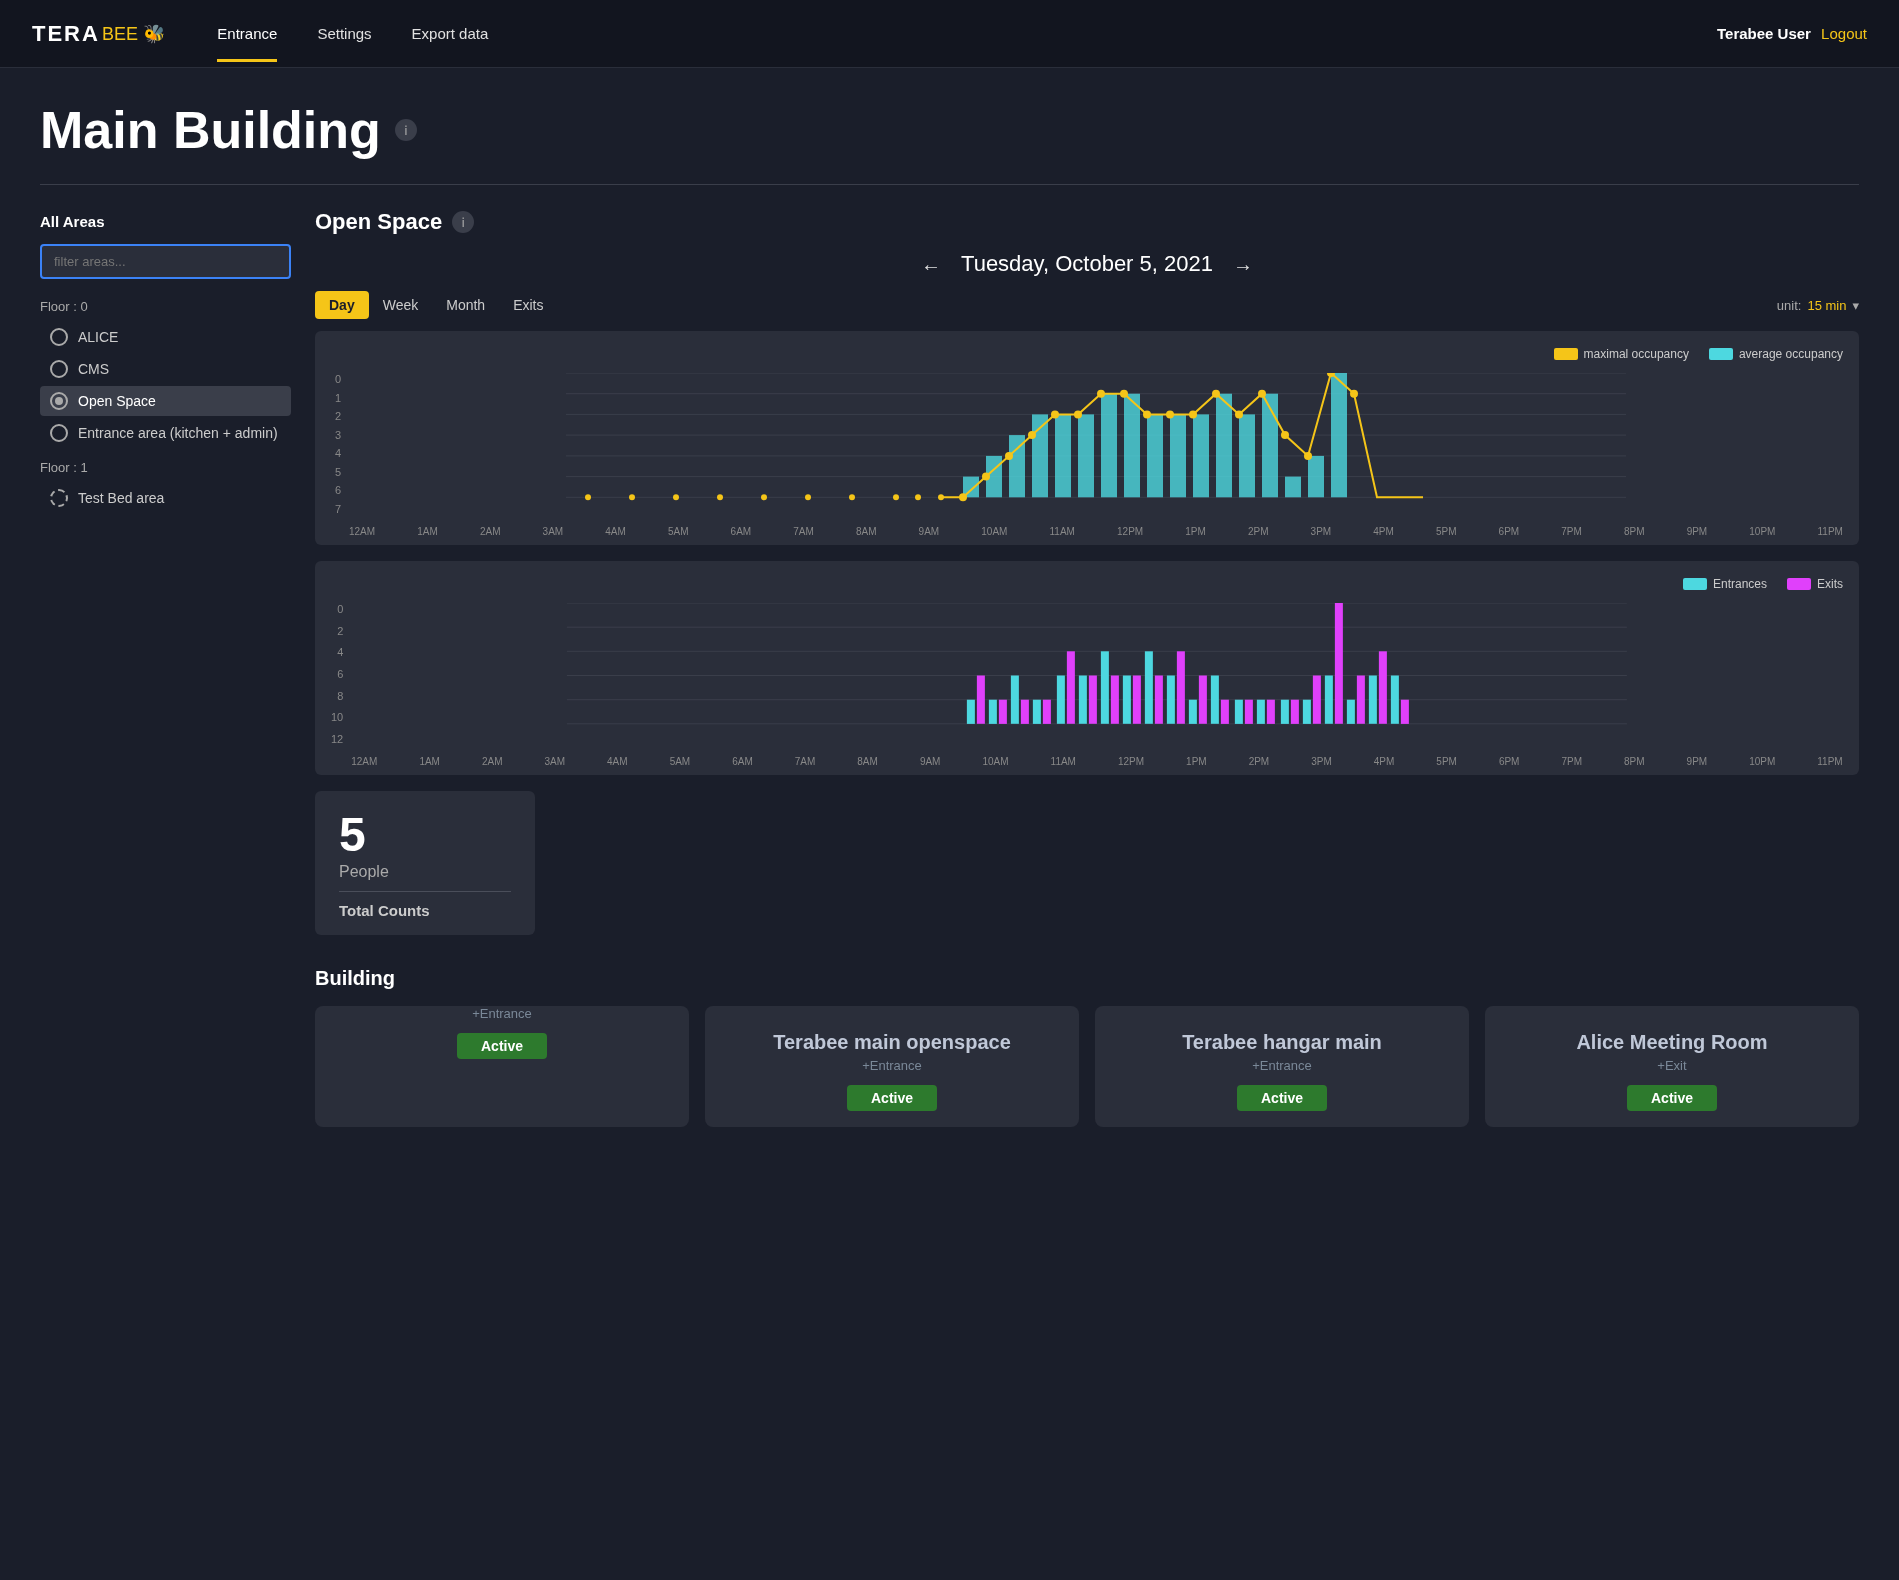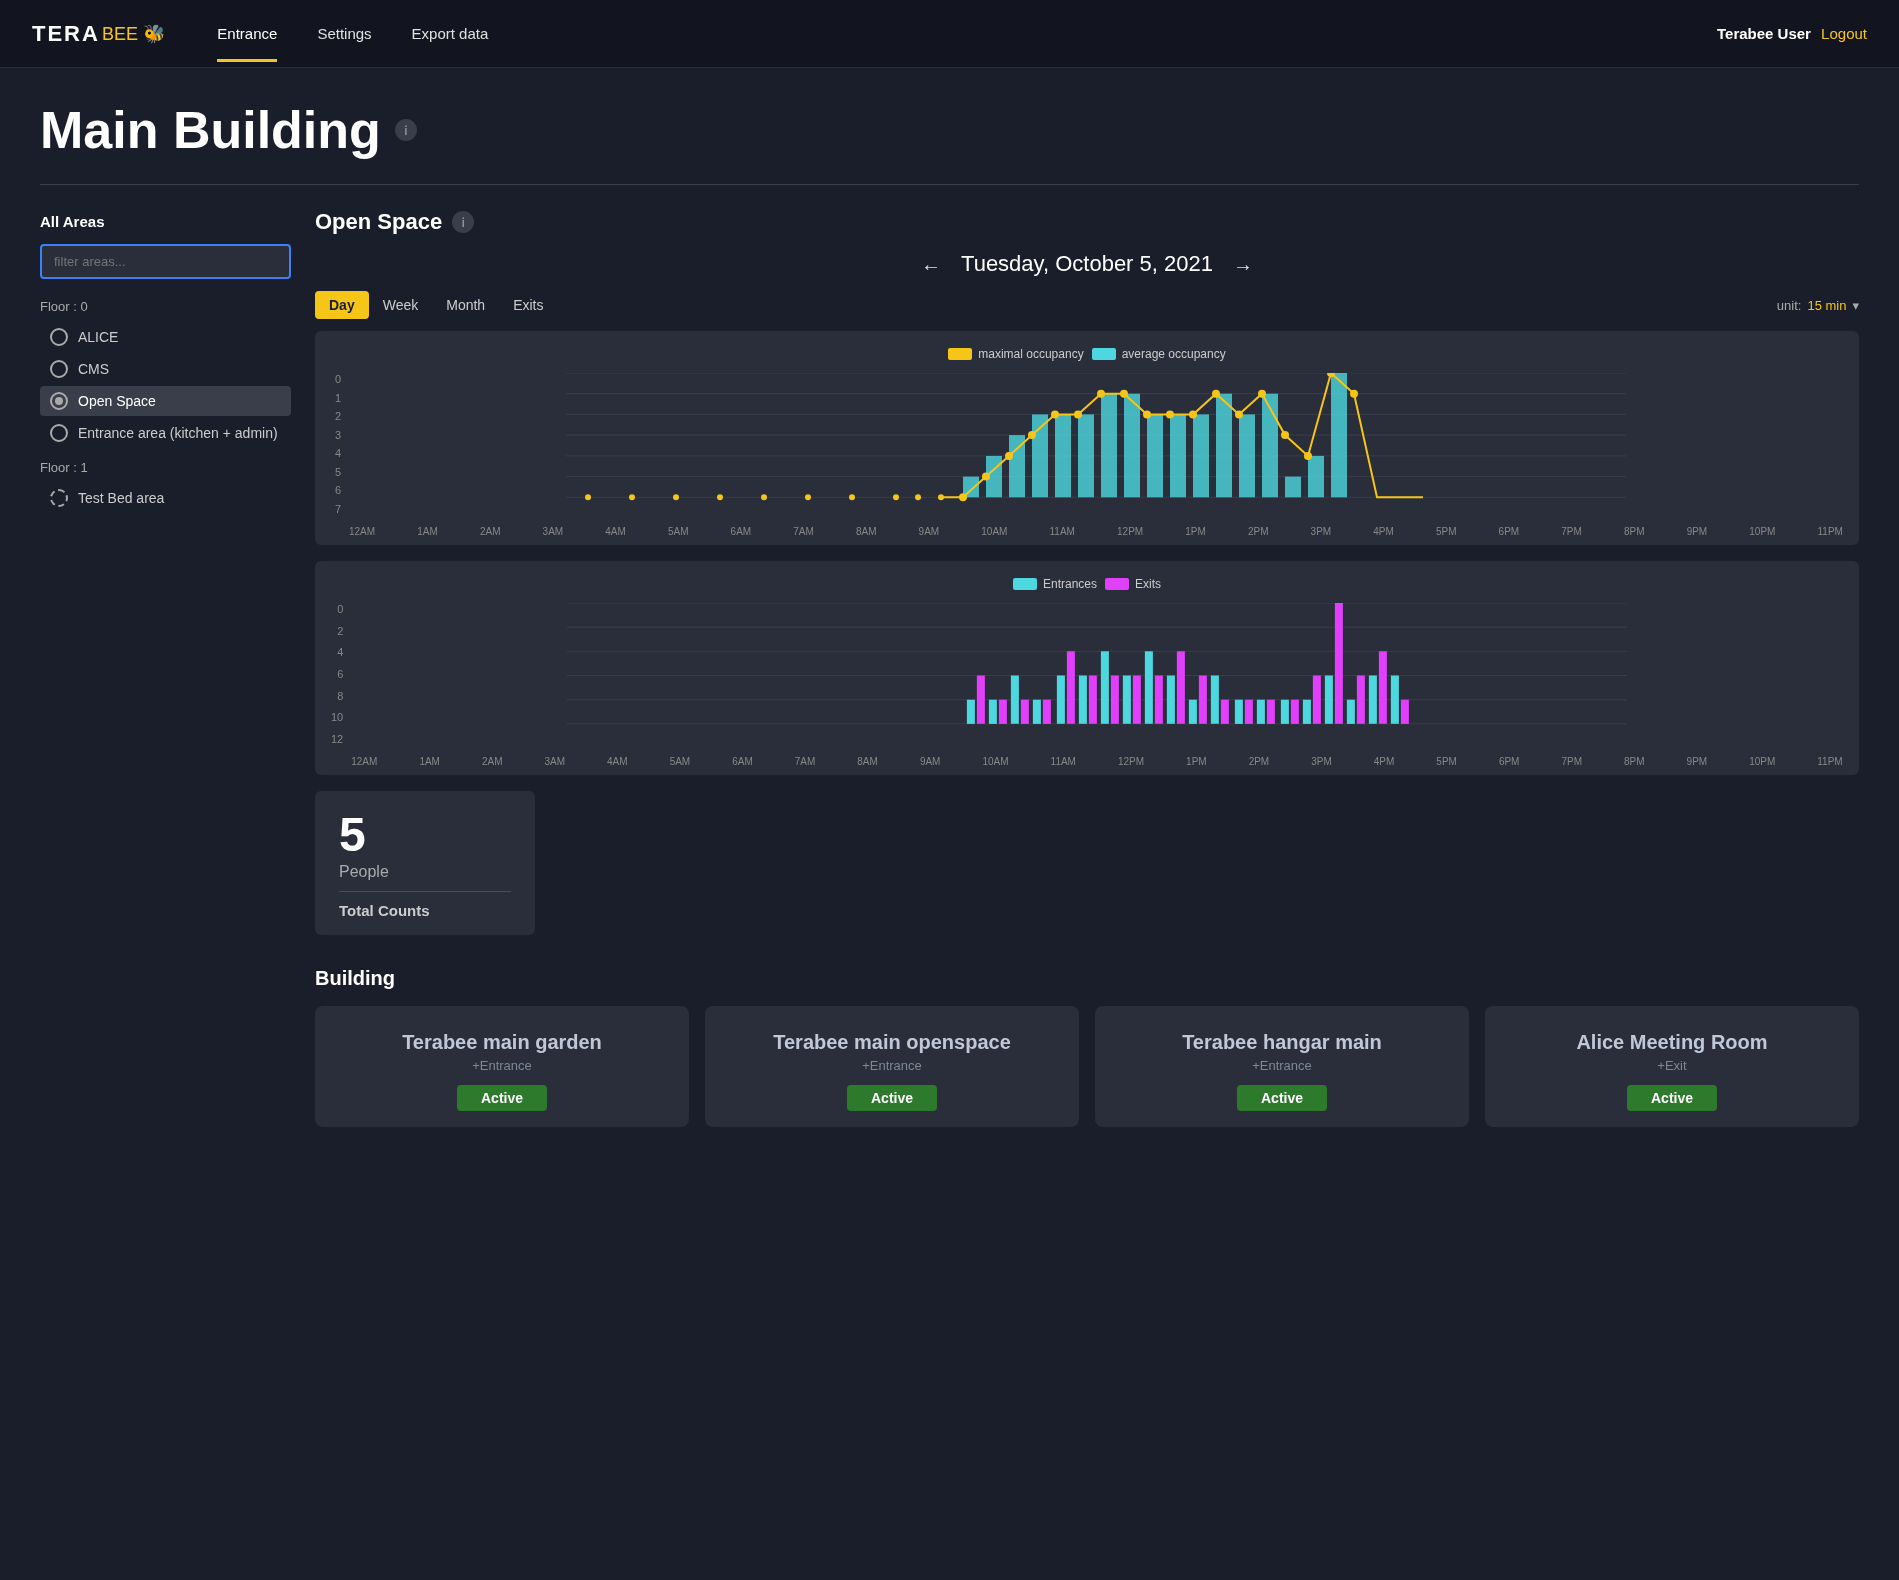--- a/index.html
+++ b/index.html
@@ -259,22 +259,22 @@
 
     
     .chart-container {
       background: #2a2e3a;
       border-radius: 6px;
       padding: 16px 16px 8px 16px;
       margin-bottom: 16px;
     }
     .chart-legend {
       display: flex;
-      justify-content: center;
-      gap: 8px;
+      justify-content: flex-end;
+      gap: 20px;
       margin-bottom: 12px;
     }
     .legend-item {
       display: flex;
       align-items: center;
       gap: 6px;
       font-size: 12px;
       color: #ccc;
     }
     .legend-dot {
@@ -714,21 +714,20 @@
           <div class="stats-people">People</div>
           <hr class="stats-divider">
           <div class="stats-label">Total Counts</div>
         </div>
       </div>
 
       <div class="devices-section">
         <div class="devices-title">Building</div>
         <div class="devices-grid">
           <div class="device-card">
-            <div class="device-name">Terabee main garden</div>
             <div class="device-type">+Entrance</div>
             <div class="device-status">Active</div>
           </div>
           <div class="device-card">
             <div class="device-name">Terabee main openspace</div>
             <div class="device-type">+Entrance</div>
             <div class="device-status">Active</div>
           </div>
           <div class="device-card">
             <div class="device-name">Terabee hangar main</div>

